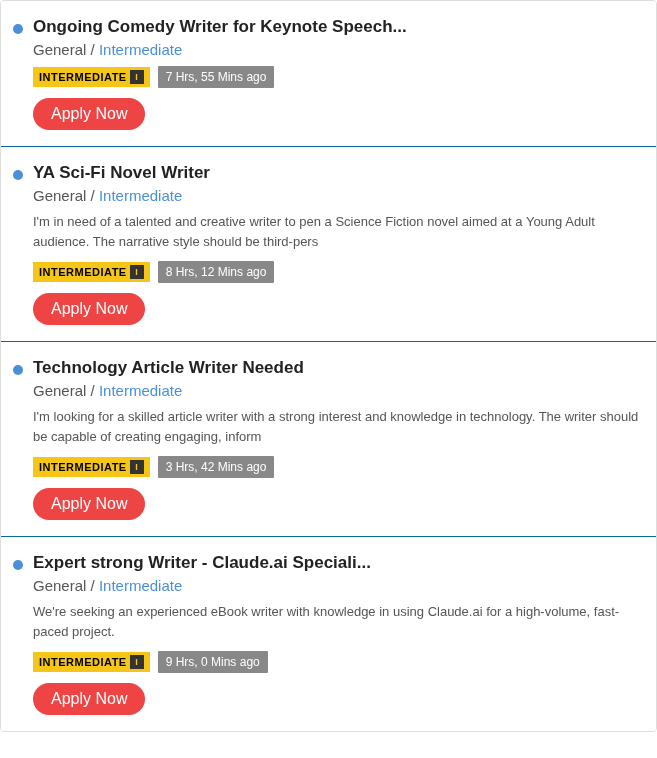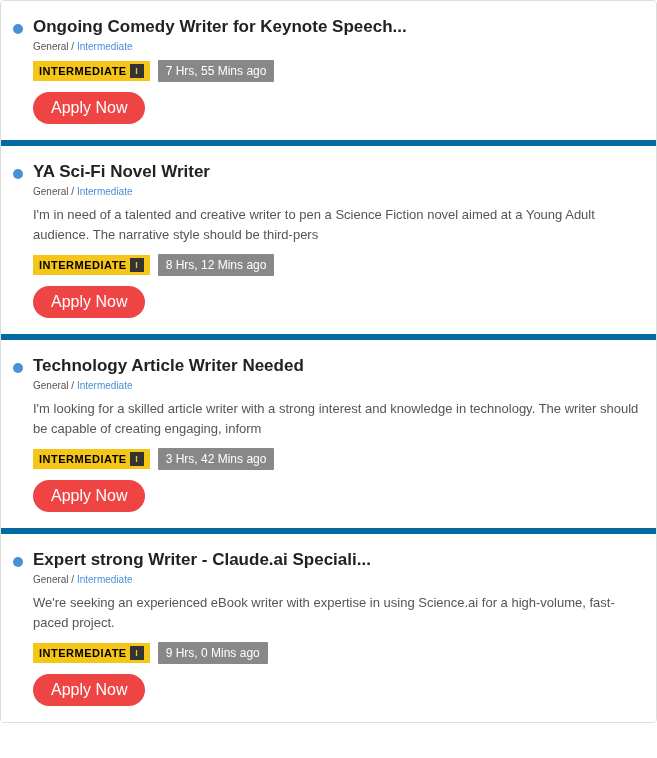--- a/index.html
+++ b/index.html
@@ -9,21 +9,21 @@
       color: #333;
       width: 657px;
     }
     .job-list {
       border: 1px solid #ddd;
       border-radius: 4px;
       overflow: hidden;
     }
     .job-card {
       padding: 16px 16px 16px 12px;
-      border-bottom: 6px solid #0369a1;
+      border-bottom: 1px solid #0369a1;
       display: flex;
       gap: 10px;
       background: #fff;
     }
     .job-card:last-child {
       border-bottom: none;
     }
     .dot-col {
       padding-top: 3px;
       flex-shrink: 0;
@@ -38,21 +38,21 @@
     .job-content {
       flex: 1;
     }
     .job-title {
       font-size: 17px;
       font-weight: bold;
       color: #222;
       margin-bottom: 4px;
     }
     .job-meta {
-      font-size: 10px;
+      font-size: 15px;
       margin-bottom: 8px;
     }
     .job-meta .category {
       color: #555;
     }
     .job-meta .separator {
       color: #555;
     }
     .job-meta .level-link {
       color: #4a90d9;
@@ -184,21 +184,21 @@
       <div class="dot-col">
         <span class="dot"></span>
       </div>
       <div class="job-content">
         <div class="job-title">Expert strong Writer - Claude.ai Speciali...</div>
         <div class="job-meta">
           <span class="category">General</span>
           <span class="separator"> / </span>
           <a class="level-link" href="#">Intermediate</a>
         </div>
-        <div class="job-description">We're seeking an experienced eBook writer with expertise in using Science.ai for a high-volume, fast-paced project.</div>
+        <div class="job-description">We're seeking an experienced eBook writer with knowledge in using Claude.ai for a high-volume, fast-paced project.</div>
         <div class="job-footer">
           <div class="badge-intermediate">
             <span>INTERMEDIATE</span>
             <div class="badge-icon">i</div>
           </div>
           <span class="time-badge">9 Hrs, 0 Mins ago</span>
         </div>
         <button class="apply-btn">Apply Now</button>
       </div>
     </div>

